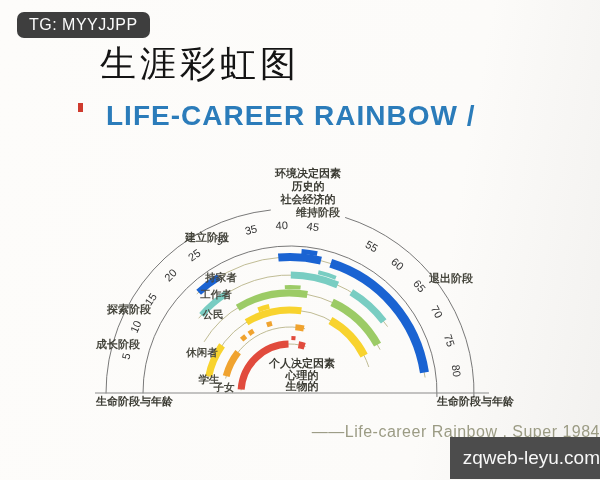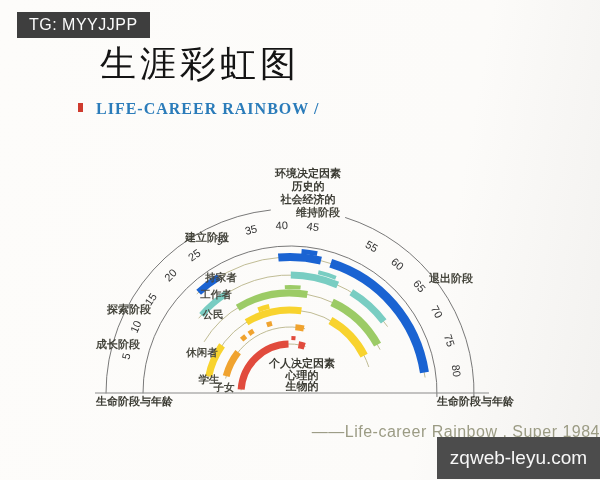--- a/index.html
+++ b/index.html
@@ -4,42 +4,42 @@
 <style>
   html,body{margin:0;padding:0;}
   #stage{
     position:relative; width:600px; height:480px; overflow:hidden;
     background:linear-gradient(100deg,#fdfcfa 0%,#fcfbf9 72%,#f2f1ef 100%);
     font-family:"Liberation Sans","DejaVu Sans",sans-serif;
   }
   .badge{
     position:absolute; left:17px; top:12px; height:26px;
     background:#3e3e3e; color:#fbfbfb; font-size:16px;
-    display:flex; align-items:center; padding:0 12px; letter-spacing:0.5px;
+    display:flex; align-items:center; padding:0 12px; letter-spacing:0.5px;border-radius:7px;
   }
   .main-title{
     position:absolute; left:100px; top:40px;
     font-size:36px; font-weight:400; color:#141414; letter-spacing:4px;
   }
   .subtitle{
-    position:absolute; left:96px; top:100px;
-    font-size:16px; font-weight:700; color:#2b7cba; letter-spacing:1px;font-family:Liberation Serif, serif;
+    position:absolute; left:106px; top:100px;
+    font-size:28px; font-weight:700; color:#2b7cba; letter-spacing:1px;
   }
   .subtitle-mark{
     position:absolute; left:78px; top:103px; width:5px; height:9px;
     background:#cf3b2e;
   }
   .caption{
     position:absolute; left:0; top:423px; width:600px; text-align:right;
     font-size:16px; color:#9b9b84; letter-spacing:0.5px;
   }
   .watermark{
-    position:absolute; right:0; top:437px; width:163px; height:42px;
+    position:absolute; right:0; top:437px; width:150px; height:42px;
     background:#4c4c4c; color:#f7f7f7; font-size:19px;
-    display:flex; align-items:center; justify-content:center;
+    display:flex; align-items:center; justify-content:flex-end;
   }
   svg.rainbow{position:absolute; left:0; top:0;}
 </style>
 </head>
 <body>
 
 <div id="stage">
   <div class="badge">
     <span>TG: MYYJJPP</span>
   </div>

